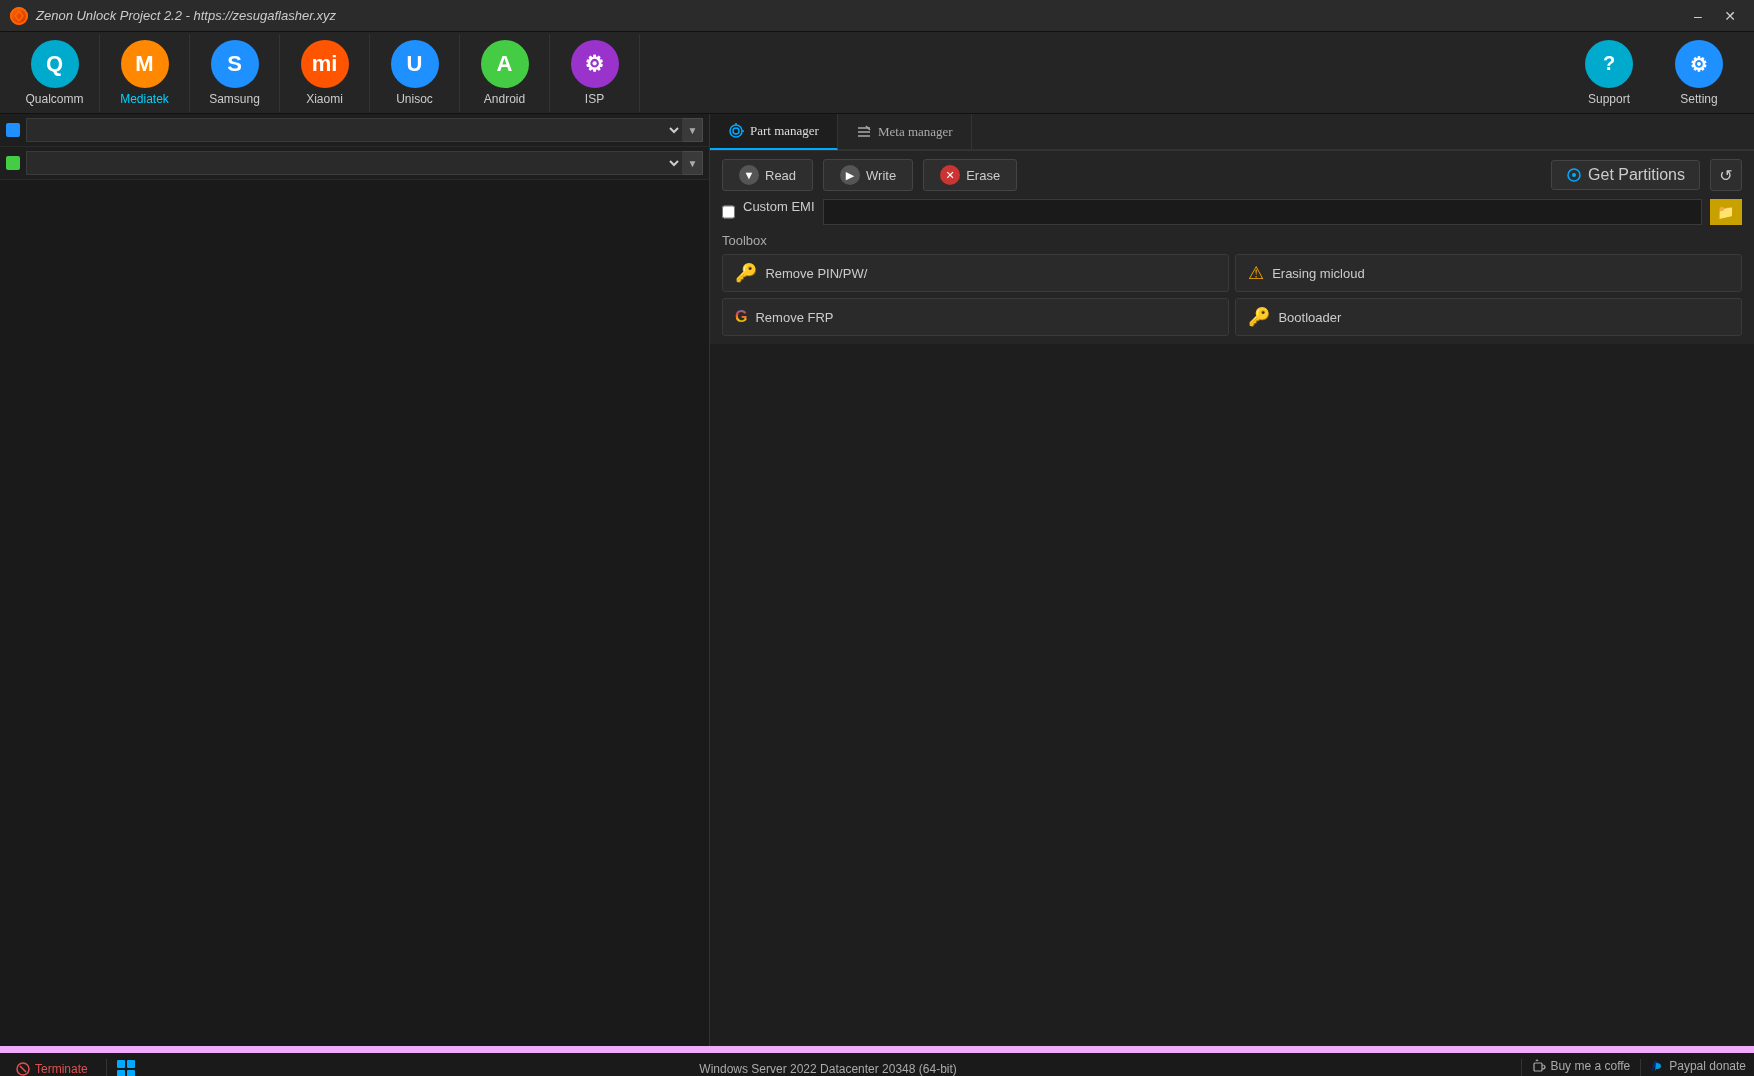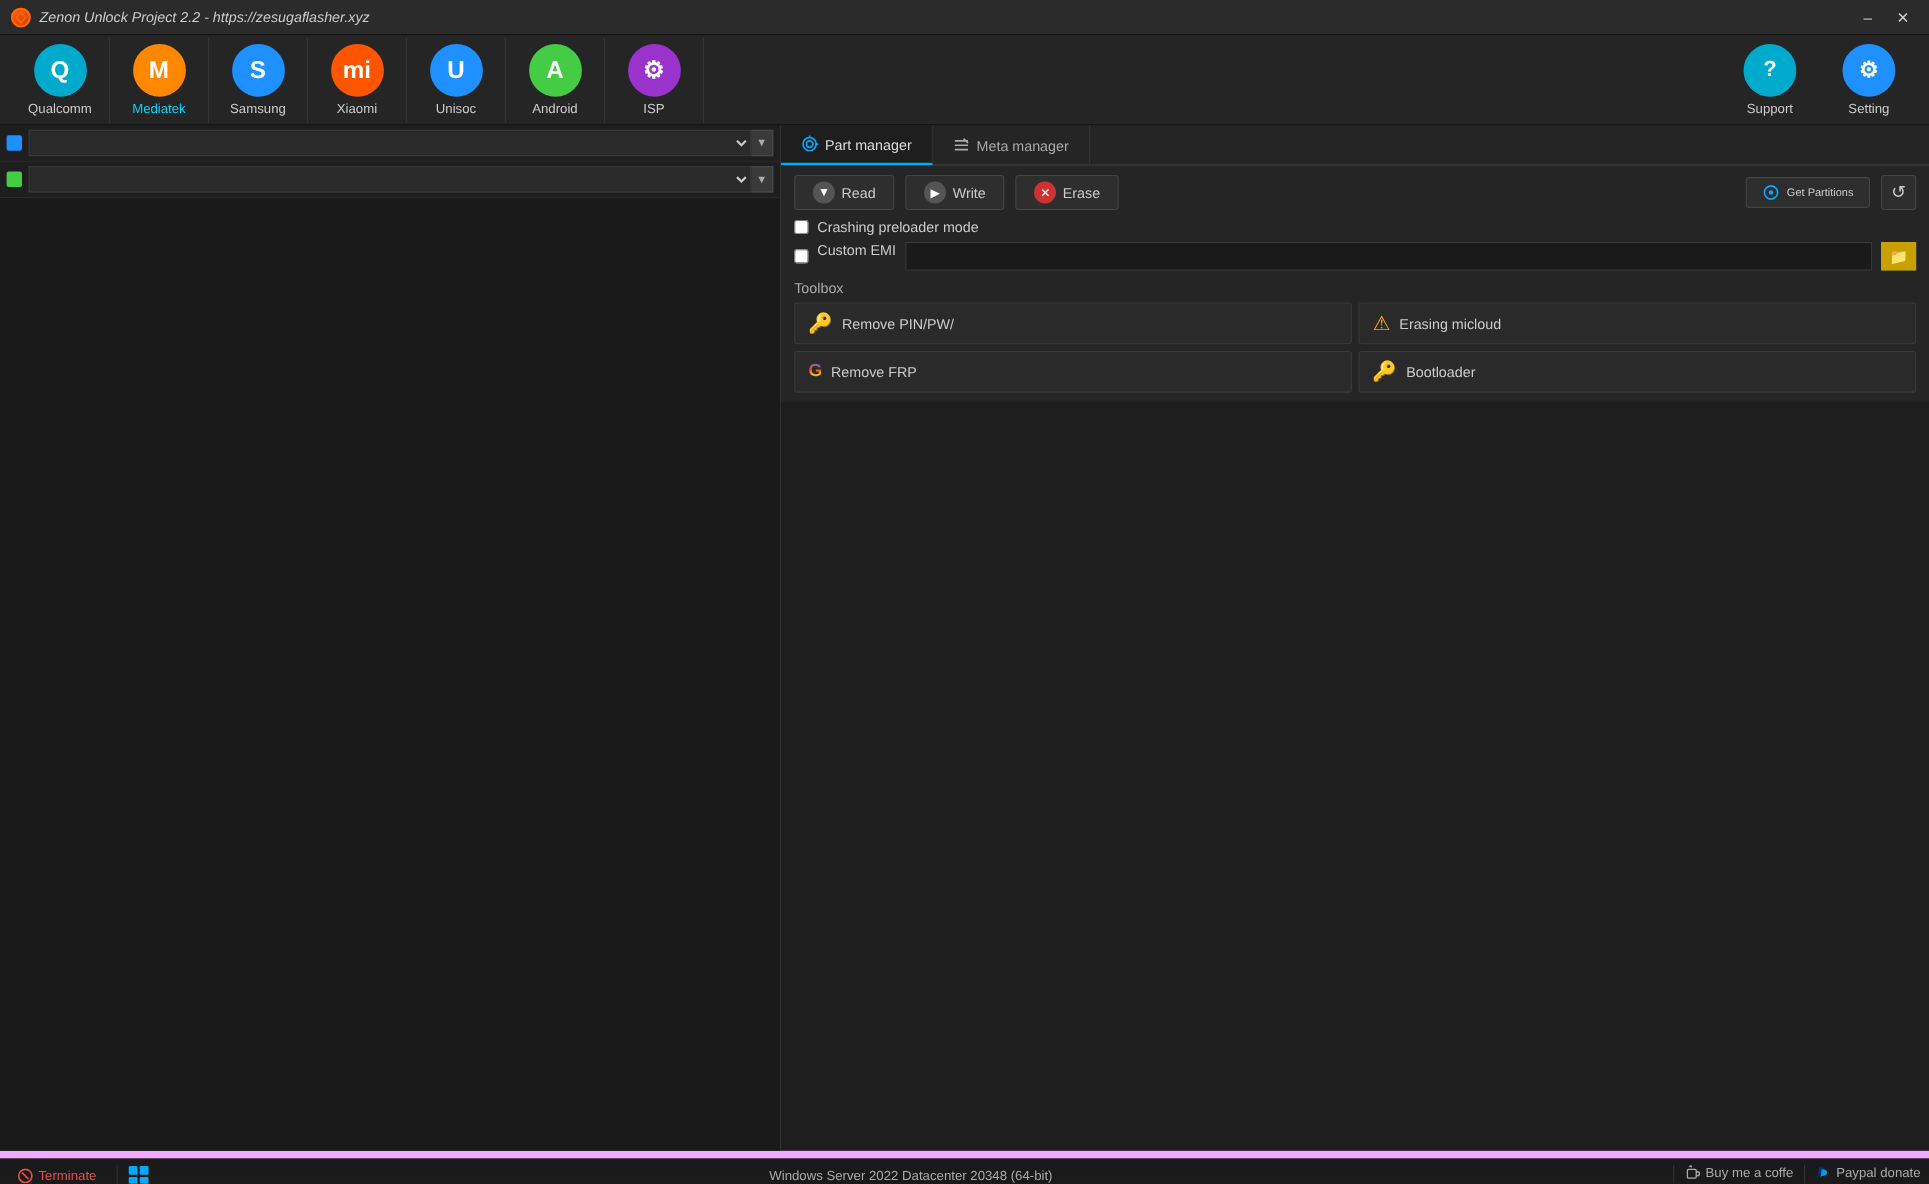--- a/index.html
+++ b/index.html
@@ -173,20 +173,21 @@
       align-items: center;
       gap: 6px;
       padding: 0 18px;
       cursor: pointer;
       border: none;
       background: transparent;
       color: #aaa;
       font-size: 13px;
       height: 36px;
       border-right: 1px solid #333;
+      font-family: Liberation Serif, serif;
     }
     .tab.active {
       background: #1e1e1e;
       color: #ddd;
       border-bottom: 2px solid #00aaff;
     }
 
     
     #partition-table {
       flex: 1;
@@ -244,21 +245,21 @@
       color: white;
     }
     .get-partitions-btn {
       display: flex;
       align-items: center;
       gap: 6px;
       padding: 5px 14px;
       background: #2e2e2e;
       border: 1px solid #444;
       color: #ccc;
-      font-size: 10px;
+      font-size: 16px;
       cursor: pointer;
       border-radius: 3px;
       margin-left: auto;
     }
     .refresh-btn {
       width: 32px; height: 32px;
       background: #2e2e2e;
       border: 1px solid #444;
       color: #ccc;
       cursor: pointer;
@@ -505,24 +506,20 @@
         <button class="get-partitions-btn">
           <svg width="16" height="16" viewBox="0 0 16 16">
             <circle cx="8" cy="8" r="6" fill="none" stroke="#00aaff" stroke-width="1.5"></circle>
             <circle cx="8" cy="8" r="2" fill="#00aaff"></circle>
           </svg>
           <span>Get Partitions</span>
         </button>
         <button class="refresh-btn">↺</button>
       </div>
 
-      <div id="checkbox-row">
-        <input type="checkbox" style="">
-        <span>Crashing preloader mode</span>
-      </div>
 
       <div id="emi-row">
         <input type="checkbox" style="">
         <span>Custom EMI</span>
         <input type="text" id="emi-input" class="emi-input" value="" style="flex: 1 1 0%; background: rgb(26, 26, 26); border: 1px solid rgb(58, 58, 58); color: rgb(204, 204, 204); height: 26px; padding: 0px 6px; font-size: 12px;">
         <button class="folder-btn">📁</button>
       </div>
 
       <div id="toolbox-section">
         <div class="toolbox-label">Toolbox</div>

